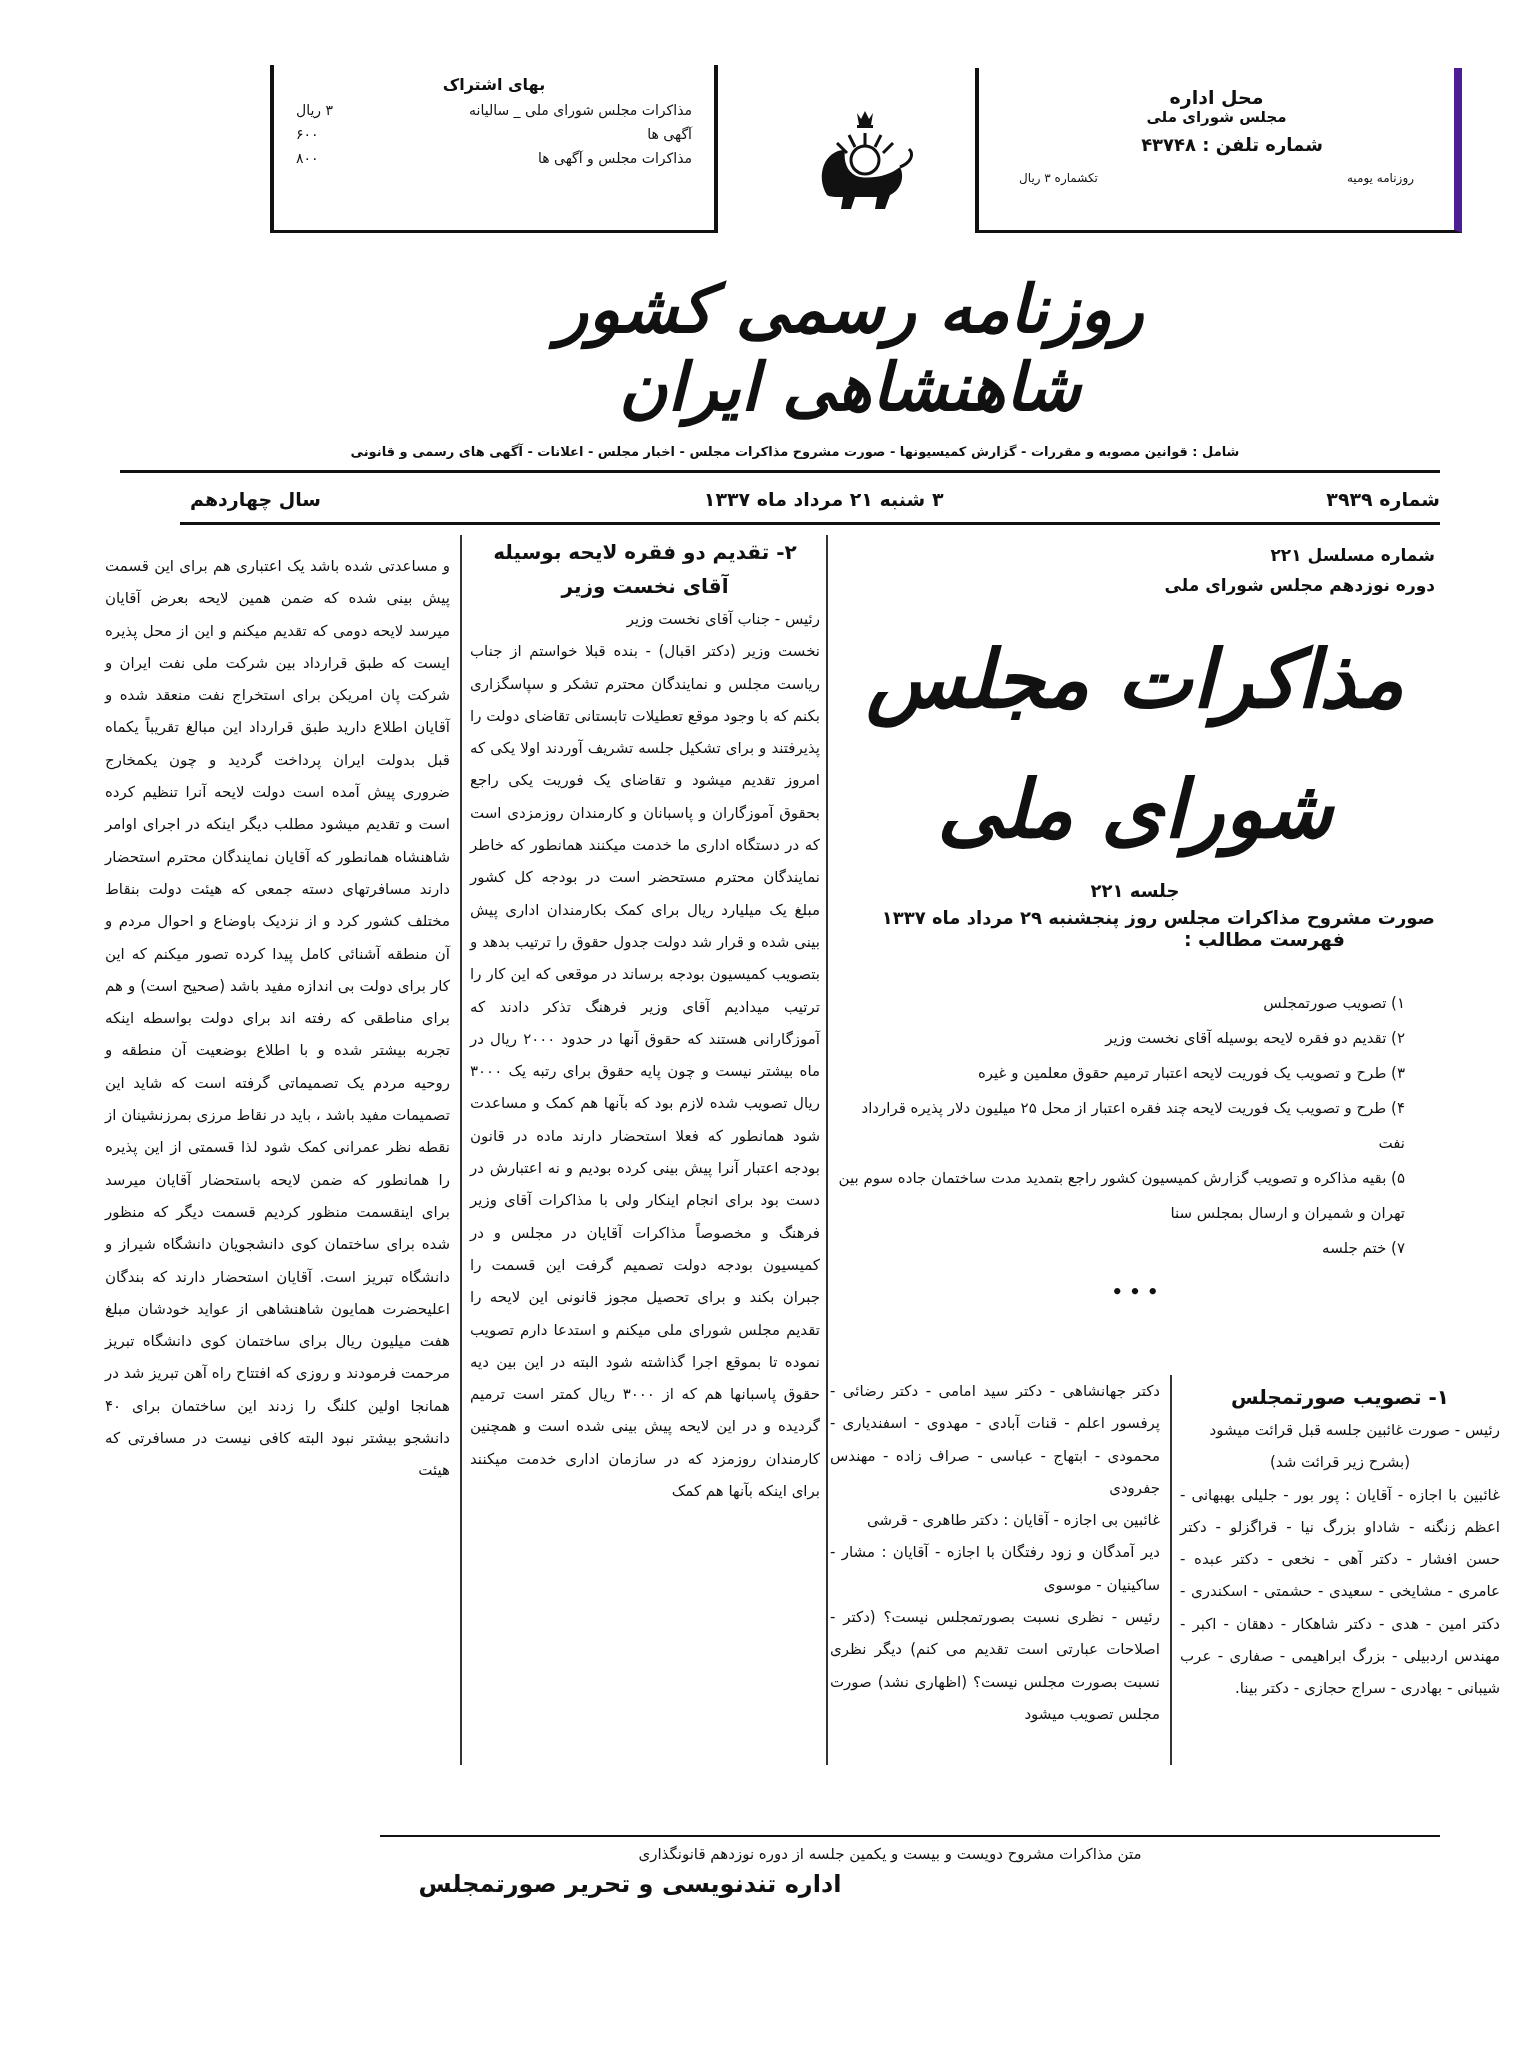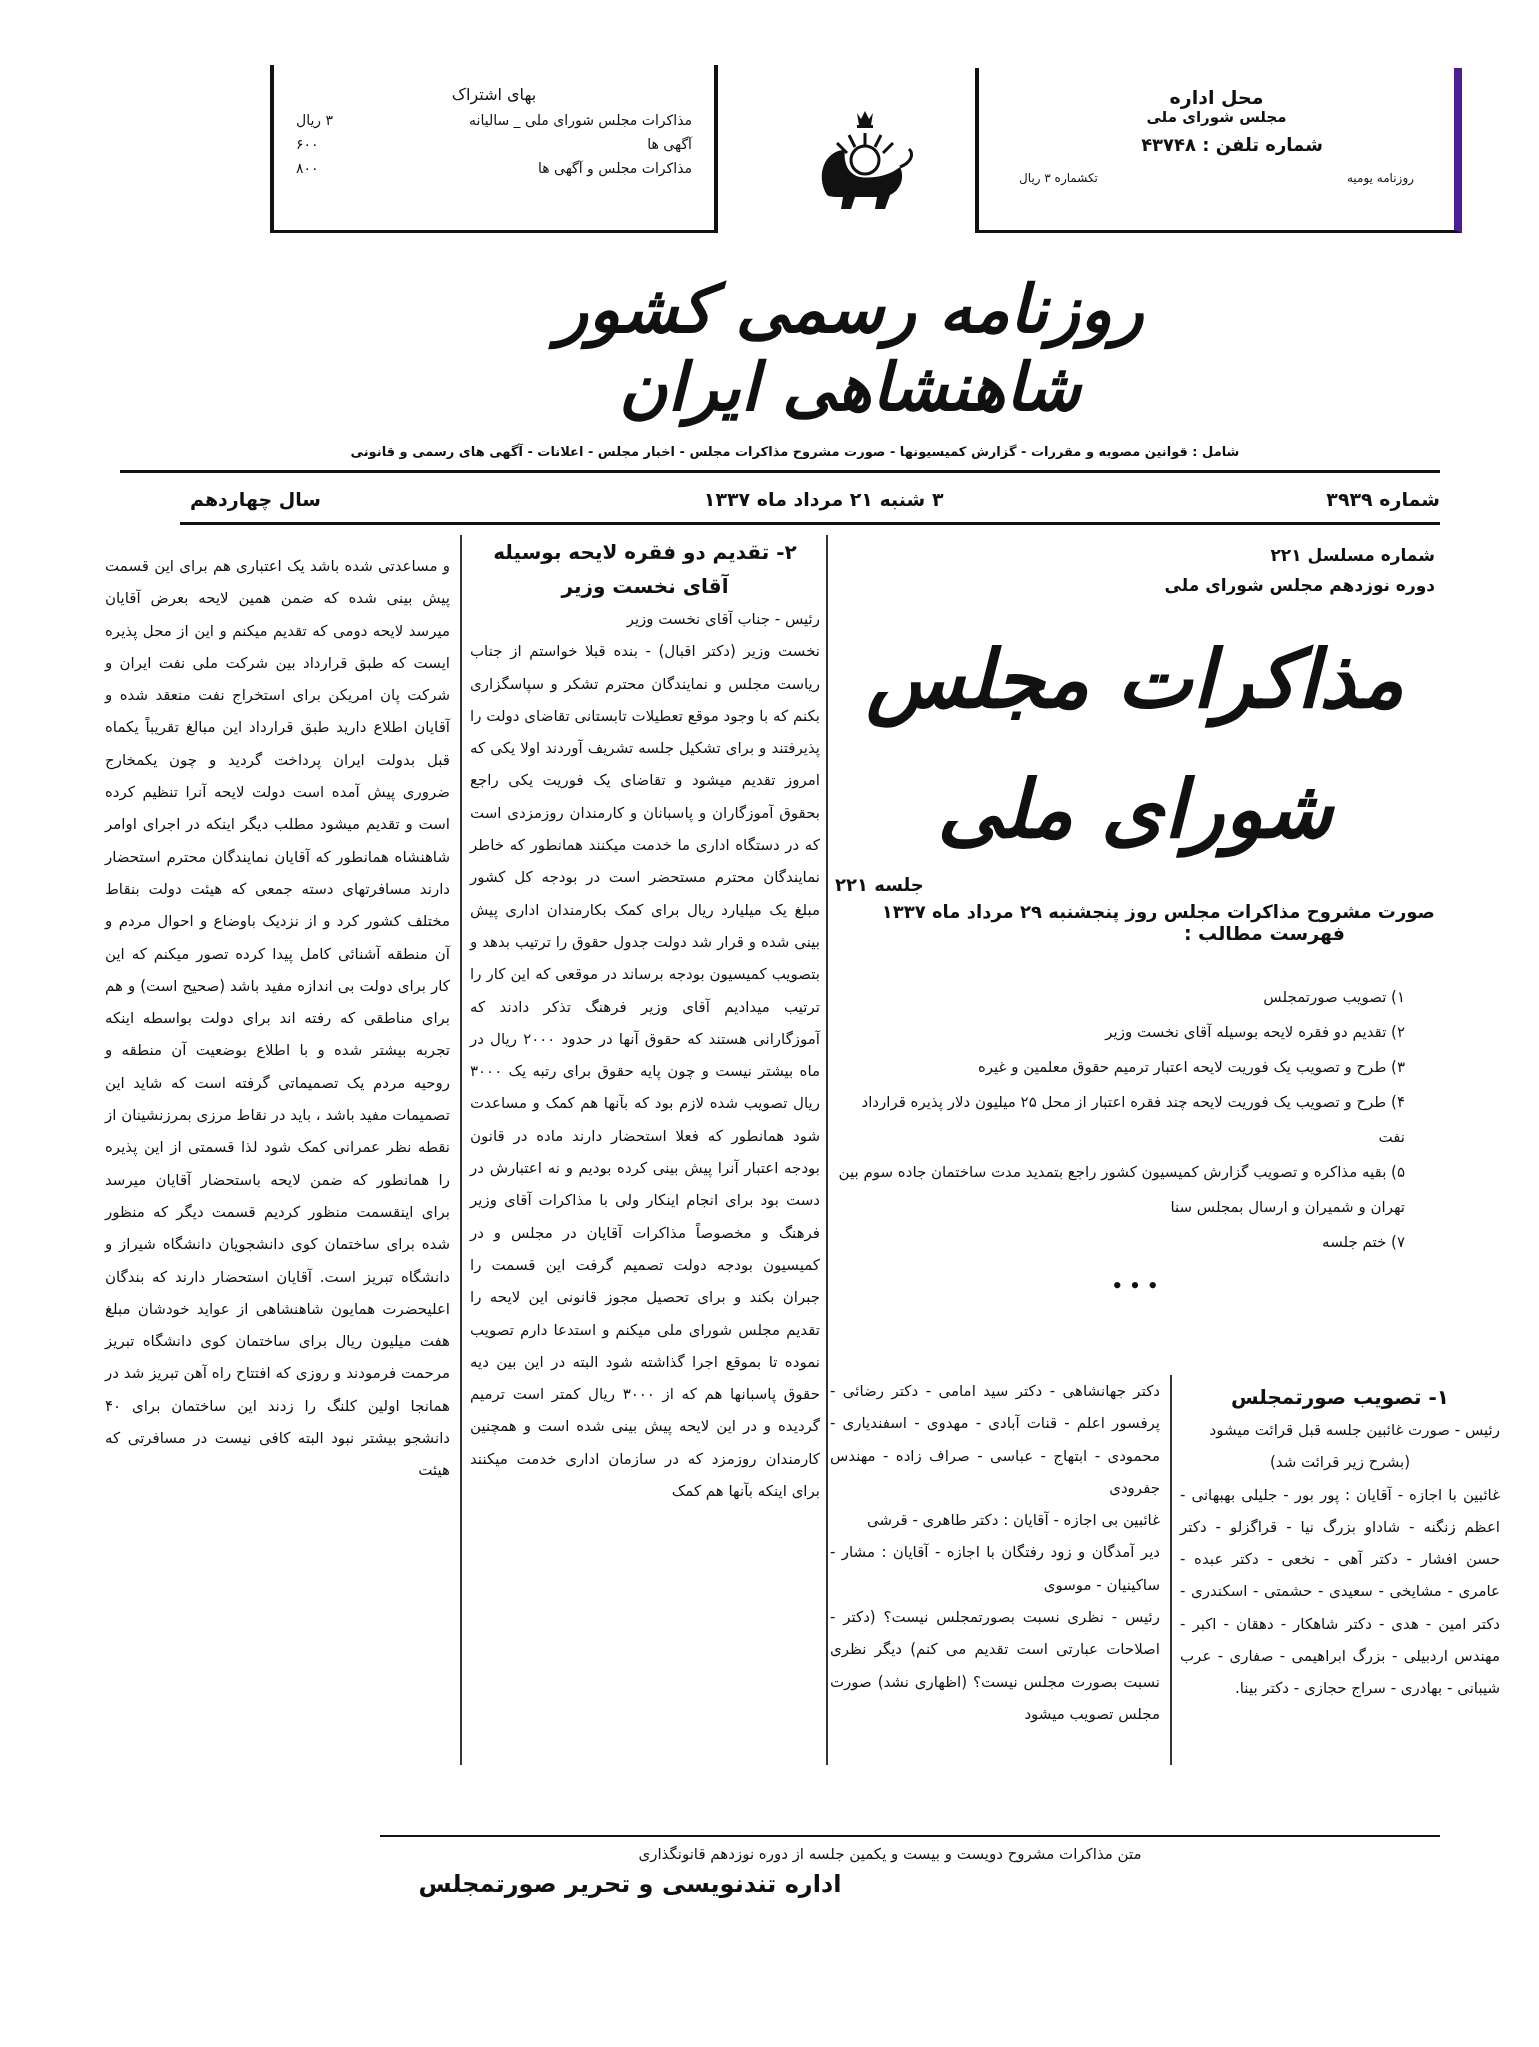--- a/index.html
+++ b/index.html
@@ -9,21 +9,21 @@
 
   
   .box { position:absolute; border:3px solid #111; border-top:none; }
   .box-right { left:975px; top:68px; width:475px; height:162px; border-left:4px solid #111; border-right:8px solid #4c1d95; }
   .box-left { left:270px; top:65px; width:440px; height:165px; border-left:4px solid #111; border-right:4px solid #111; }
   .box .line { text-align:center; font-weight:bold; }
   .box-right .l1 { font-size:19px; margin-top:18px; }
   .box-right .l2 { font-size:15px; }
   .box-right .l3 { font-size:18px; margin-top:8px; letter-spacing:1px;padding-left:31px; }
   .box-right .l4 { display:flex; justify-content:space-between; font-size:12px; margin:16px 40px 0 40px; font-weight:normal; }
-  .box-left .title { font-size:16px; text-align:center; margin-top:20px; font-weight:normal; }
+  .box-left .title { font-size:16px; text-align:center; margin-top:10px; font-weight:bold; }
   .box-left .row { display:flex; justify-content:space-between; font-size:14px; margin:8px 22px 0 22px; }
   .box-left .row .price { letter-spacing:18px; }
 
   
   .emblem { position:absolute; left:805px; top:105px; width:120px; height:110px; }
 
   
   .masthead { position:absolute; left:420px; top:270px; width:860px; text-align:center;
               font-family:"DejaVu Serif", serif; font-size:66px; font-weight:bold; font-style:italic; letter-spacing:2px; }
 
@@ -42,21 +42,21 @@
   .col-3a { left:830px; top:1375px; width:330px; }
   .col-3b { left:1180px; top:1380px; width:320px; }
   .vrule { position:absolute; width:2px; background:#333; }
 
   .sec-head { font-weight:bold; font-size:20px; text-align:center; line-height:34px; }
 
   
   .feature { position:absolute; left:835px; top:540px; width:600px; }
   .feature .meta { font-size:17px; font-weight:bold; text-align:right; line-height:30px; }
   .feature .big { font-family:"DejaVu Serif", serif; font-size:80px; font-weight:bold; font-style:italic; text-align:center; margin-top:14px; line-height:130px; }
-  .feature .session { font-size:18px; font-weight:bold; text-align:left; }
+  .feature .session { font-size:18px; font-weight:bold; text-align:center; margin-top:6px; }
   .feature .subtitle { font-size:18px; font-weight:bold; text-align:right; margin-top:6px; }
   .feature .toc-title { font-size:19px; font-weight:bold; text-align:right; margin-right:90px; }
   .toc { margin-top:36px; font-size:15px; line-height:35px; }
   .toc li { list-style:none; }
   .dots { text-align:center; font-weight:bold; font-size:18px; margin-top:8px; }
   .opening { font-size:15px; text-align:center; line-height:28px; margin-top:6px; }
 
   .footer-note { position:absolute; left:380px; top:1845px; width:1020px; font-size:15px; text-align:center; }
   .footer-office { position:absolute; left:380px; top:1870px; width:500px; font-size:24px; font-weight:bold; text-align:center; }
 </style>

